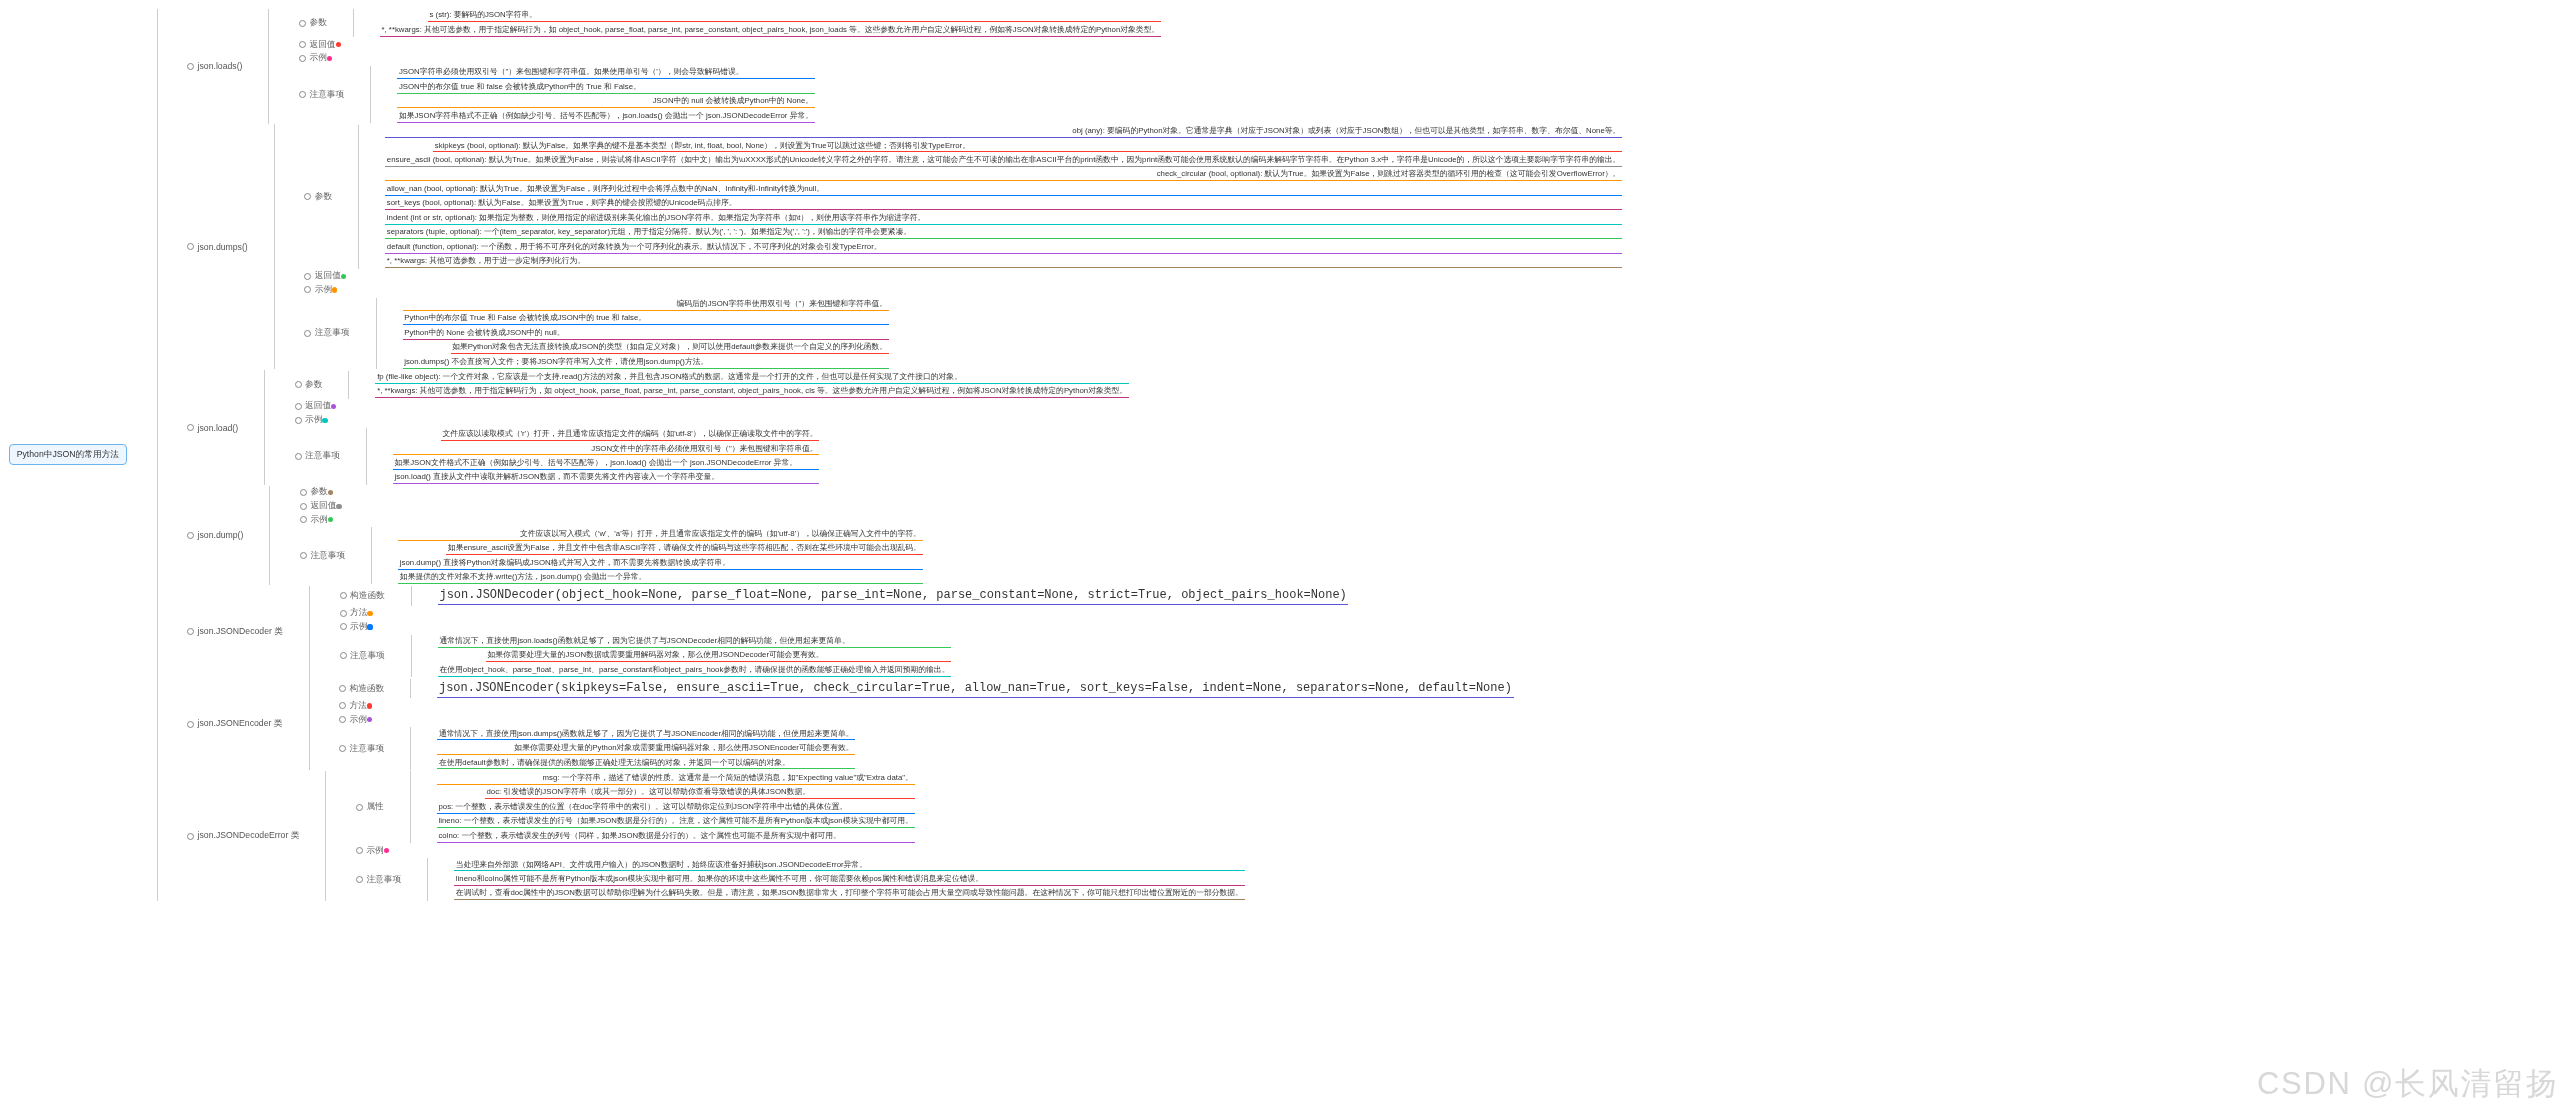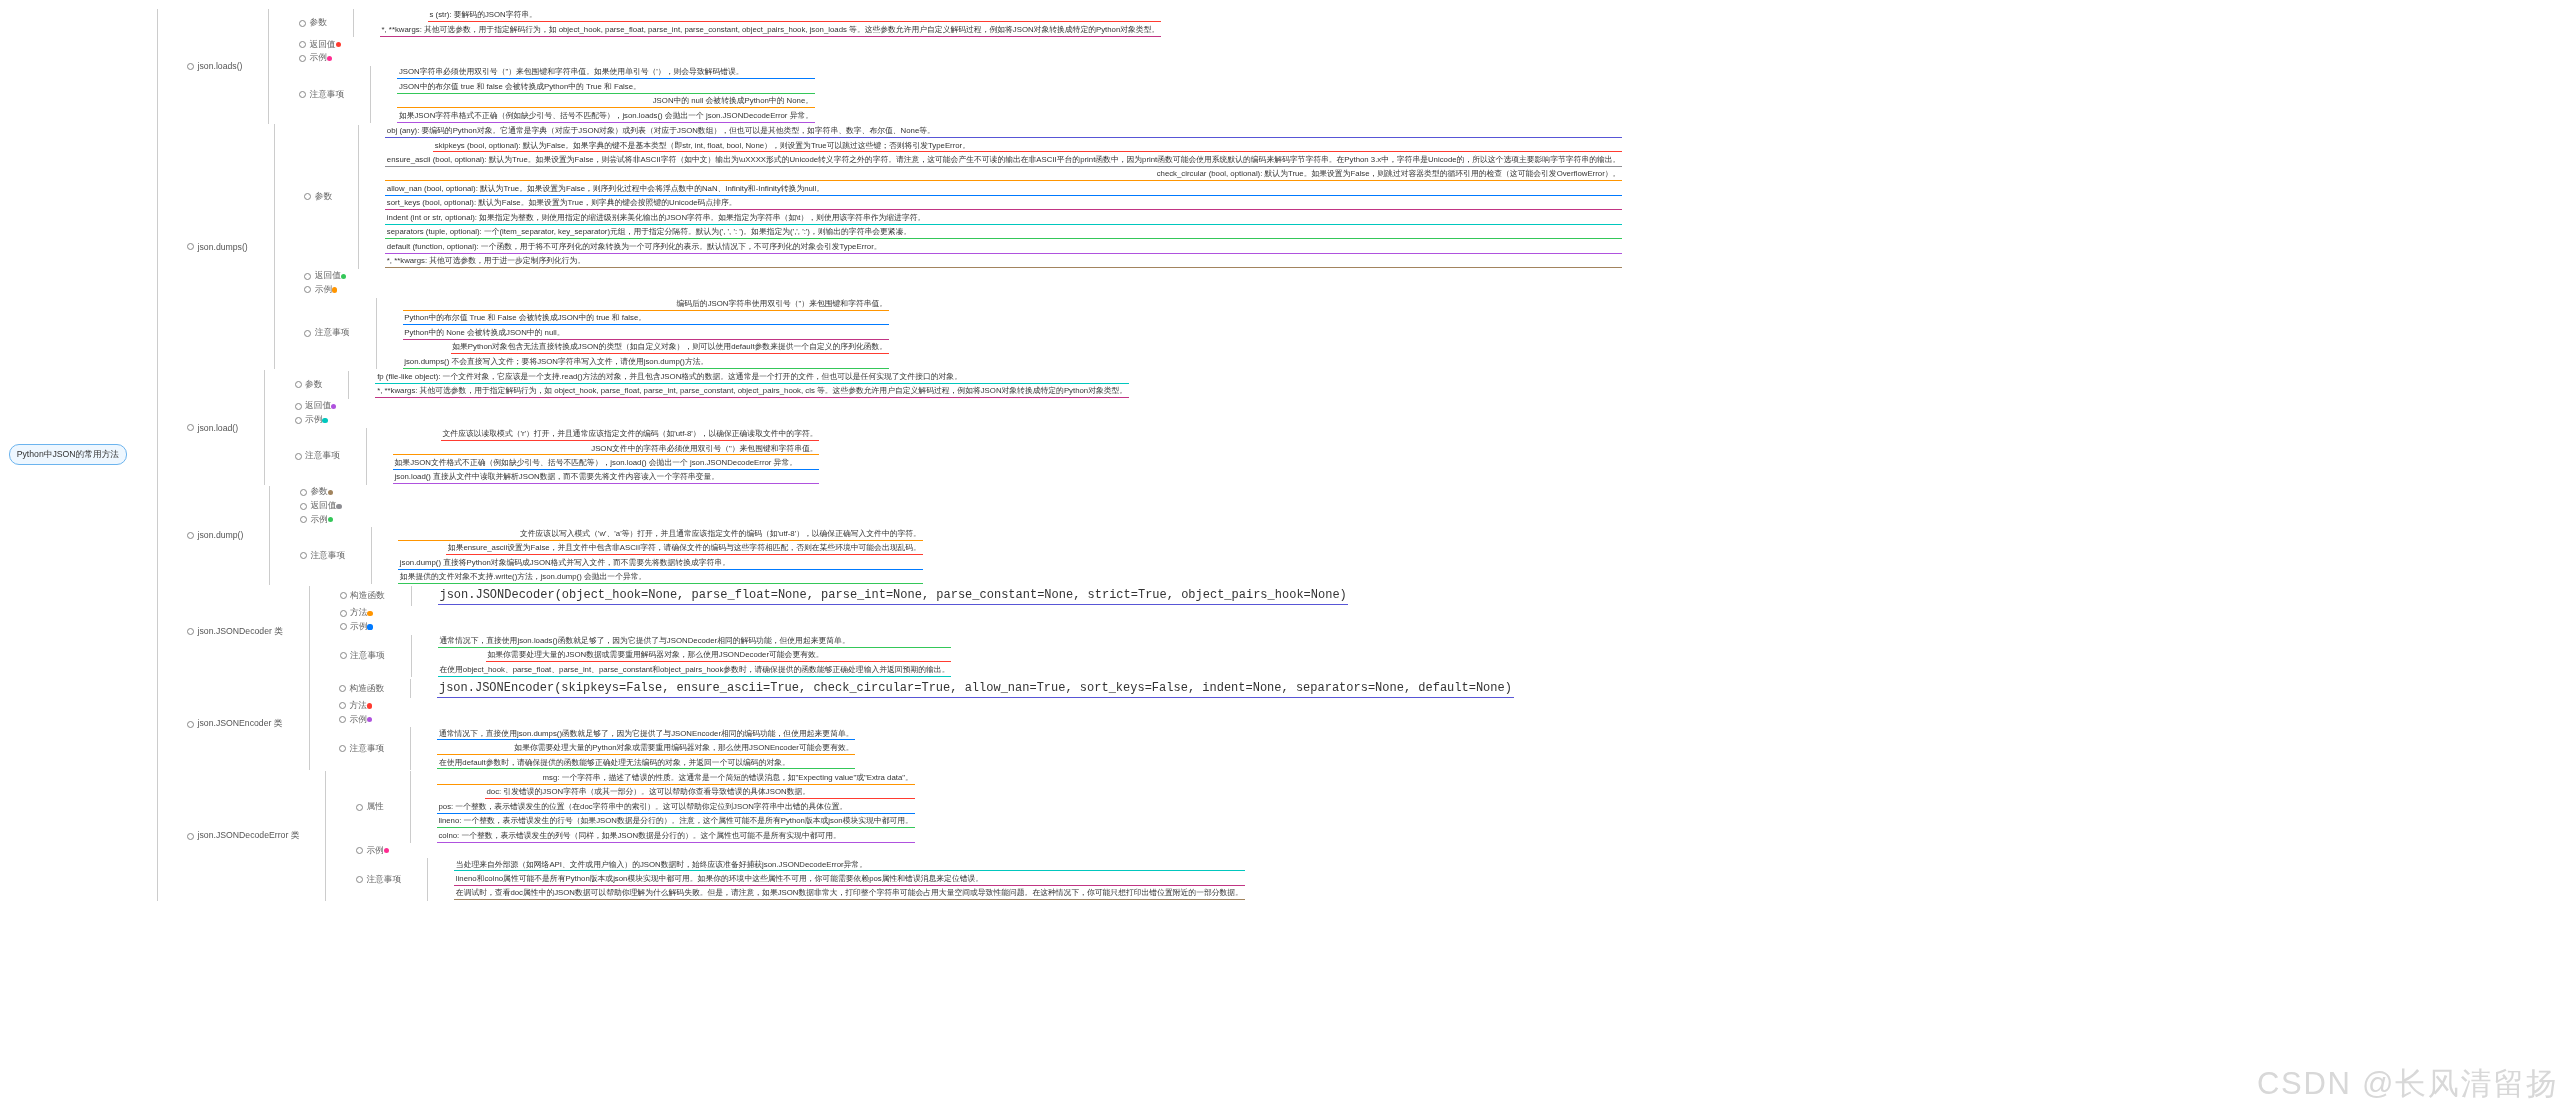--- a/index.html
+++ b/index.html
@@ -15,21 +15,21 @@
     position: relative;
   }
   .mindmap { display: flex; align-items: center; }
   .node {
     display: flex;
     align-items: center;
     flex-shrink: 0;
   }
   .label {
     padding: 1.7px 5.2px;
-    border-radius: 10px;
+    border-radius: 4px;
     white-space: nowrap;
     margin-right: 3.5px;
   }
   .root-label {
     background: #eef7ff;
     border: 0.9px solid #6cb4ee;
     padding: 3.5px 7px;
     font-weight: 500;
   }
   .children {
@@ -65,21 +65,21 @@
     color: #666;
     white-space: nowrap;
   }
   .row { display: flex; align-items: center; margin: 0.4px 0; }
   .col { display: flex; flex-direction: column; }
   .method-label { color: #555; font-weight: 500; }
 
   
   .c1  { border-color: #ff3b30; margin-left: 48px; } 
   .c2  { border-color: #c13584; } 
-  .c3  { border-color: #5856d6; } 
+  .c3  { border-color: #5856d6; text-align: right; } 
   .c4  { border-color: #007aff; } 
   .c5  { border-color: #34c759; } 
   .c6  { border-color: #ff9500; text-align: right; } 
   .c7  { border-color: #af52de; } 
   .c8  { border-color: #00c7be; } 
   .c9  { border-color: #8e8e93; } 
   .c10 { border-color: #a2845e; }
   .watermark {
     position: absolute;
     right: 17.4px;

